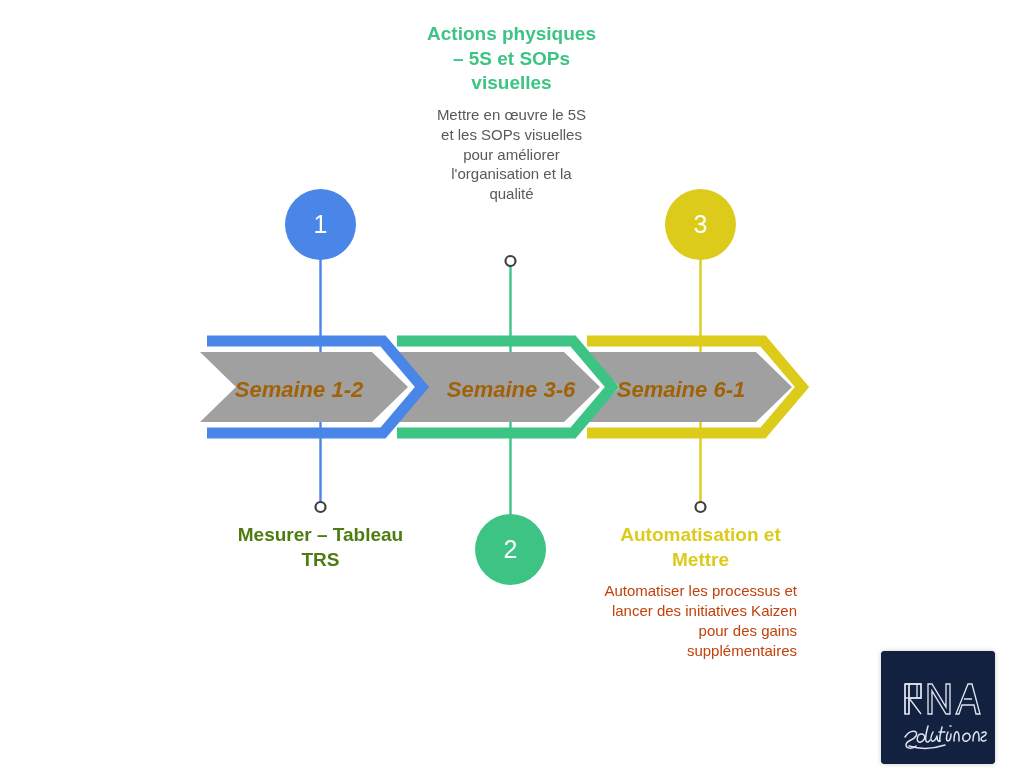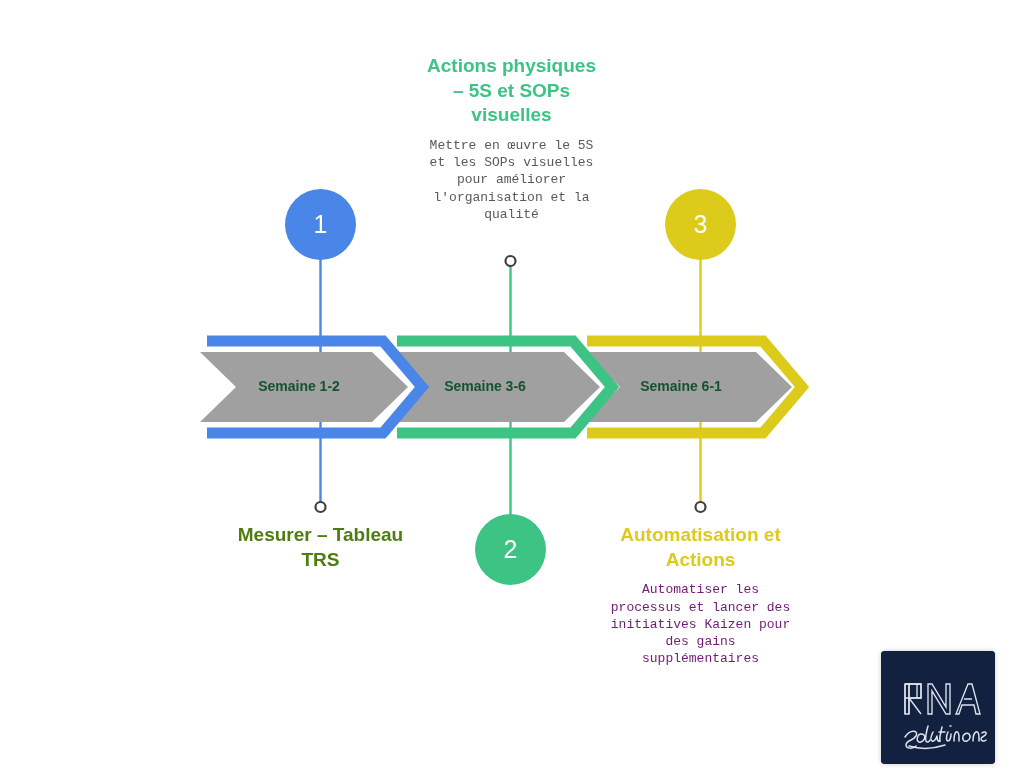--- a/index.html
+++ b/index.html
@@ -64,50 +64,50 @@
     text-align: center;
     z-index: 5;
   }
   .tb-title {
     font-size: 19px;
     font-weight: bold;
     line-height: 1.3;
     margin: 0 0 9px 0;
   }
   .tb-desc {
-    font-size: 13px;
+    font-size: 15px;
     font-weight: 400;
     color: #58595b;
     line-height: 1.32;
     margin: 6px;
-    font-family: Liberation Mono, monospace;
   }
 
   #block-1 { left: 218px; top: 523px; width: 205px; }
   #block-1 .tb-title { color: #4a86e8; }
 
   #block-2 { left: 423px; top: 22px; width: 177px; }
   #block-2 .tb-title { color: #3dc485; }
 
   #block-3 { left: 598px; top: 523px; width: 205px; }
   #block-3 .tb-title { color: #ddcb1b; }
 
   
   .chev-label {
     position: absolute;
-    color: #14532d;
-    font-size: 14px;
+    color: #a16207;
+    font-size: 22px;
     font-weight: bold;
     white-space: nowrap;
     z-index: 4;
     text-align: center;
     line-height: 1;
+    font-style: italic;
   }
   #chev-label-1 { left: 200px; top: 379px; width: 198px; }
-  #chev-label-2 { left: 386px; top: 379px; width: 198px; }
+  #chev-label-2 { left: 412px; top: 379px; width: 198px; }
   #chev-label-3 { left: 582px; top: 379px; width: 198px; }
 
   
   #logo {
     position: absolute;
     left: 881px;
     top: 651px;
     width: 114px;
     height: 113px;
     background: #122140;
@@ -159,31 +159,31 @@
       <span>1</span>
     </div>
     <div class="num-circle" id="circle-2" style="background: rgb(61, 196, 133);">
       <span>2</span>
     </div>
     <div class="num-circle" id="circle-3" style="background: rgb(221, 203, 27);">
       <span>3</span>
     </div>
 
     <div class="text-block" id="block-2">
-      <p class="tb-title" style="color: rgb(61, 196, 133); margin-top: 32px;">Actions physiques – 5S et SOPs visuelles</p>
+      <p class="tb-title" style="color: rgb(61, 196, 133);">Actions physiques – 5S et SOPs visuelles</p>
       <p class="tb-desc" style="color: rgb(88, 89, 91);">Mettre en œuvre le 5S et les SOPs visuelles pour améliorer l'organisation et la qualité</p>
     </div>
 
     <div class="text-block" id="block-1">
       <p class="tb-title" style="color: #4d7c0f;">Mesurer – Tableau TRS</p>
     </div>
 
     <div class="text-block" id="block-3">
-      <p class="tb-title" style="color: rgb(221, 203, 27);">Automatisation et Actions</p>
-      <p class="tb-desc" style="color: #701a75;">Automatiser les processus et lancer des initiatives Kaizen pour des gains supplémentaires</p>
+      <p class="tb-title" style="color: rgb(221, 203, 27);">Automatisation et Mettre</p>
+      <p class="tb-desc" style="color: #c2410c; text-align: right;">Automatiser les processus et lancer des initiatives Kaizen pour des gains supplémentaires</p>
     </div>
 
     <div id="logo" style="background: rgb(18, 33, 64);">
       <svg viewBox="0 0 114 113" width="114" height="113" xmlns="http://www.w3.org/2000/svg">
         <rect x="0" y="0" width="114" height="113" fill="#122140"></rect>
 
         <g fill="none" stroke="#dfe4ee" stroke-width="1.35" stroke-linejoin="miter" stroke-linecap="butt">
 
           <path d="M24,33 L24,63 M24,33 L40,33 L40,47 L24,47 M28,33 L28,63 M28,47 L40,63 M36,47 L36,33" stroke="#dfe4ee"></path>
           <path d="M24,33 L24,63 L28,63 L28,33 Z" stroke="#dfe4ee"></path>

